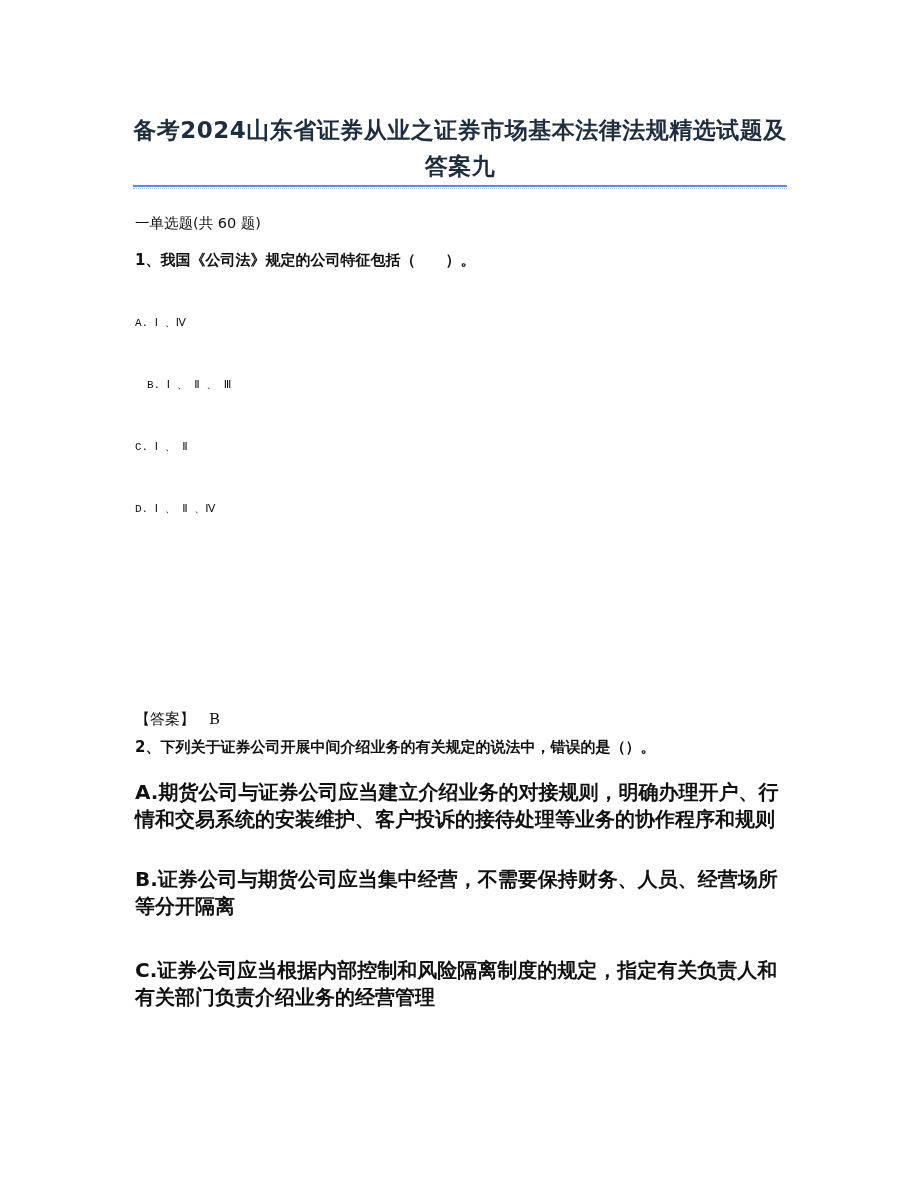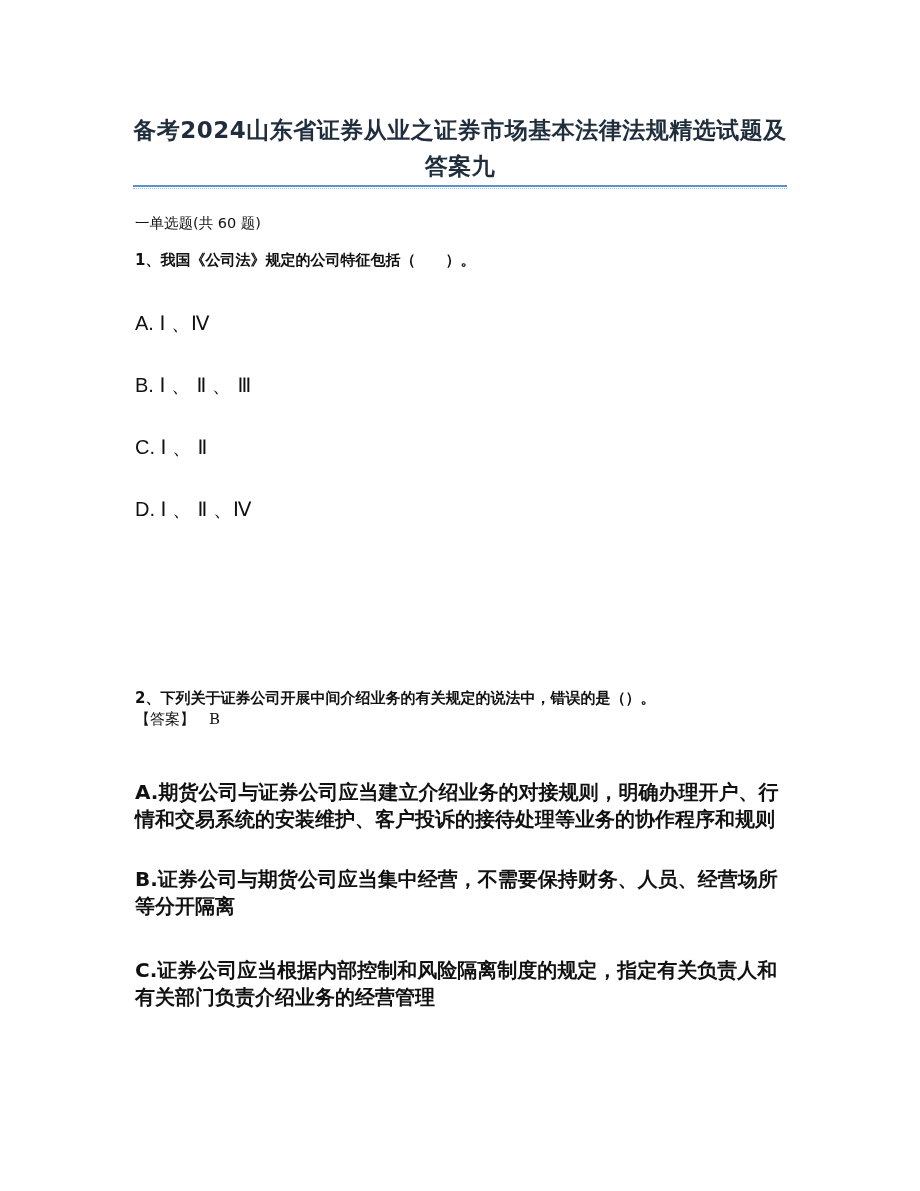--- a/index.html
+++ b/index.html
@@ -60,22 +60,22 @@
     }
     .section {
       top: 213px;
       font-size: 14.5px;
     }
     .q {
       font-weight: bold;
       font-size: 15px;
     }
     .opt {
-      font-family: Liberation Sans, sans-serif;
-      font-size: 20px;
+      font-family: Liberation Mono, monospace;
+      font-size: 11px;
     }
     .optcn {
       font-size: 20px;
       font-weight: bold;
       white-space: normal;
       width: 650px;
       line-height: 27px;
     }
     .answer {
       font-size: 15px;
@@ -93,29 +93,29 @@
 <div class="page">
 
   <div class="title">备考2024山东省证券从业之证券市场基本法律法规精选试题及答案九</div>
   <div class="title-rule"></div>
 
   <div class="t section">一单选题(共 60 题)</div>
 
   <div>
     <div class="t q" style="top:250px;">1、我国《公司法》规定的公司特征包括（　　）。</div>
     <div class="t opt" style="top:313px;">A. Ⅰ 、Ⅳ</div>
-    <div class="t opt" style="top:375px;">B. Ⅰ 、 Ⅱ 、 Ⅲ</div>
+    <div class="t opt" style="top:375px;margin-left:12px;">B. Ⅰ 、 Ⅱ 、 Ⅲ</div>
     <div class="t opt" style="top:437px;">C. Ⅰ 、 Ⅱ</div>
     <div class="t opt" style="top:499px;">D. Ⅰ 、 Ⅱ 、Ⅳ</div>
 
     <div class="t answer" style="top:681px;">
       <span>【答案】</span><span class="ans-val">B</span>
     </div>
   </div>
 
   <div>
-    <div class="t q" style="top:688px;">2、下列关于证券公司开展中间介绍业务的有关规定的说法中，错误的是（）。</div>
+    <div class="t q" style="top:737px;">2、下列关于证券公司开展中间介绍业务的有关规定的说法中，错误的是（）。</div>
     <div class="t optcn" style="top:779px;">A.期货公司与证券公司应当建立介绍业务的对接规则，明确办理开户、行情和交易系统的安装维护、客户投诉的接待处理等业务的协作程序和规则</div>
     <div class="t optcn" style="top:866px;">B.证券公司与期货公司应当集中经营，不需要保持财务、人员、经营场所等分开隔离</div>
     <div class="t optcn" style="top:957px;">C.证券公司应当根据内部控制和风险隔离制度的规定，指定有关负责人和有关部门负责介绍业务的经营管理</div>
   </div>
 
 </div>
 
 </body></html>

